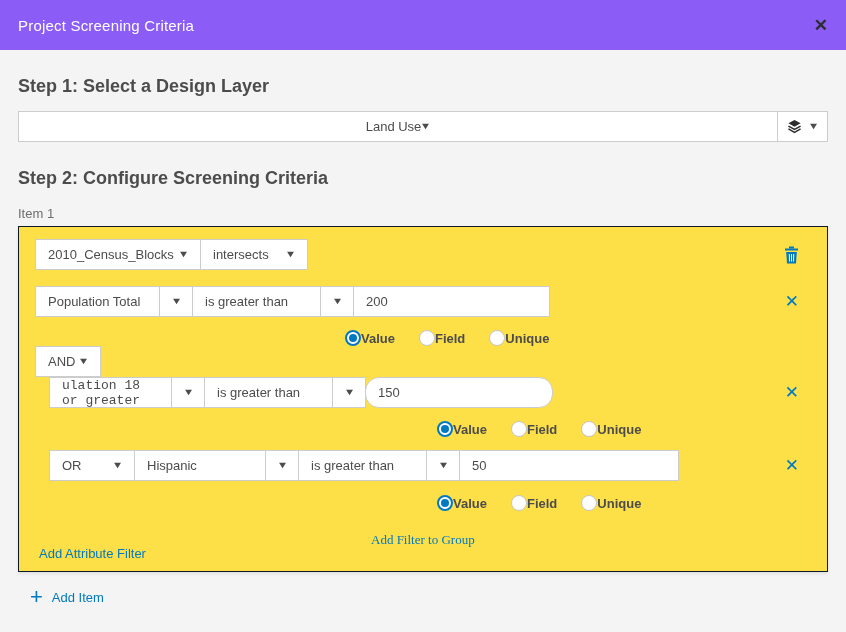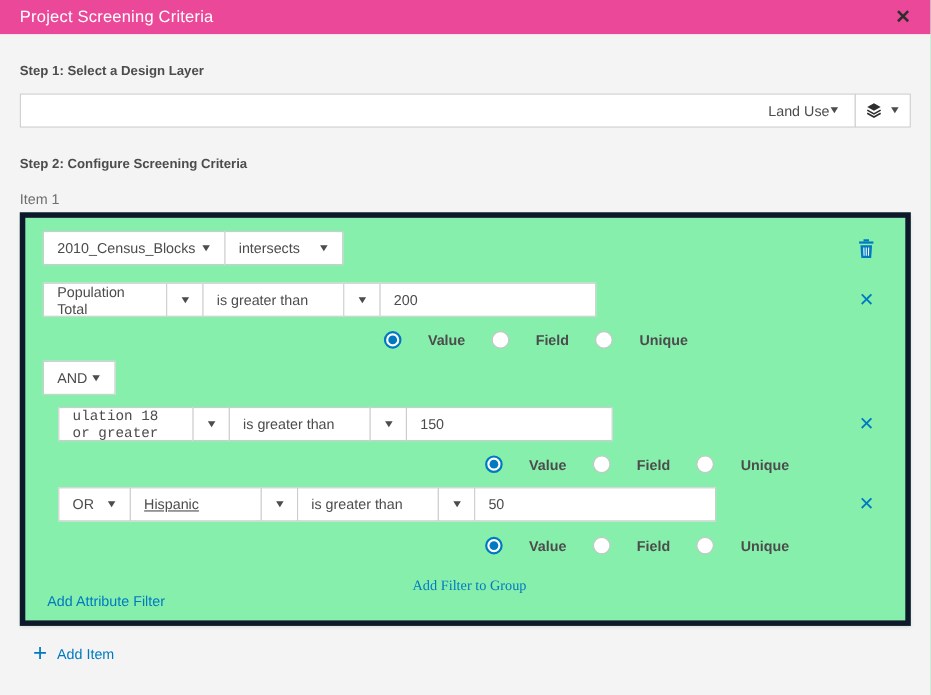--- a/index.html
+++ b/index.html
@@ -6,22 +6,22 @@
   html,body { width: 846px; height: 632px; }
   body {
     font-family: "Liberation Sans", sans-serif;
     background: #f4f4f4;
     color: #4c4c4c;
     overflow: hidden;
     position: relative;
   }
   
   .header {
-    height: 31px;
-    background: #ec4899;
+    height: 50px;
+    background: #8b5cf6;
     display: flex;
     align-items: center;
     padding: 0 18px;
   }
   .header .title {
     color: #ffffff;
     font-size: 15px;
     font-weight: 400;
     letter-spacing: .2px;
   }
@@ -29,21 +29,21 @@
     margin-left: auto;
     color: #2e2e2e;
     font-size: 17px;
     font-weight: 700;
     cursor: pointer;
     line-height: 1;
   }
   
   .content { padding: 0 18px; }
   .step-label {
-    font-size: 12px;
+    font-size: 18px;
     font-weight: 700;
     color: #4c4c4c;
   }
   .step1-label { margin-top: 26px; }
   .step2-label { margin-top: 26px; }
   .item-label {
     margin-top: 17px;
     font-size: 13px;
     color: #6e6e6e;
   }
@@ -74,60 +74,60 @@
     background: transparent;
     height: 29px;
     width: 100%;
     padding: 0 12px;
     font-family: "Liberation Sans", sans-serif;
     font-size: 13px;
     color: #4c4c4c;
   }
   
   .layer-row { display: flex; margin-top: 14px; }
-  .layer-select { flex: 1; padding: 0 14px; justify-content: flex-end; cursor: pointer; }
+  .layer-select { flex: 1; padding: 0 14px; justify-content: center; cursor: pointer; }
   .layer-type-btn { width: 51px; justify-content: center; gap: 7px; cursor: pointer; }
   
   .panel {
     margin-top: 5px;
-    background: #86efac;
-    border: 5px solid #0f172a;
+    background: #fde047;
+    border: 1px solid #0f172a;
     box-shadow: 0 2px 3px rgba(0,0,0,0.08);
     padding: 12px 16px 10px 16px;
   }
   .row { display: flex; align-items: center; }
   .indent { margin-left: 14px; }
   .right-action {
     margin-left: auto;
     margin-right: 12px;
     cursor: pointer;
     display: flex;
     align-items: center;
   }
   .remove-x {
     color: #0079c1;
     font-size: 17px;
     line-height: 1;
   }
   
   .w-layer { width: 166px; }
   .w-rel { width: 108px; }
-  .w-field1 { width: 113px; align-items: center; }
+  .w-field1 { width: 125px; align-items: center; }
   .w-op { width: 129px; }
   .w-val1 { width: 197px; padding: 0; }
   .w-field2 { width: 123px; font-family: Liberation Mono, monospace; }
-  .w-val2 { width: 188px; padding: 0; }
-  .w-logic { width: 66px; justify-content: space-between; }
-  .w-field3 { width: 120px; text-decoration: underline; }
+  .w-val2 { width: 188px; padding: 0; border-radius: 14px; }
+  .w-logic { width: 86px; justify-content: space-between; }
+  .w-field3 { width: 132px; }
   .w-val3 { width: 220px; padding: 0; }
   .w-and { width: 66px; justify-content: space-between; }
   
   .mt16 { margin-top: 16px; }
   .mt13 { margin-top: 13px; }
-  .mt11 { margin-top: 11px; }
+  .mt11 { }
   .mt14 { margin-top: 14px; }
   
   .radio-row { display: flex; align-items: center; height: 16px; }
   .radio-row.pos1 { margin-left: 310px; }
   .radio-row.pos2 { margin-left: 402px; }
   .radio-opt { display: flex; align-items: center; cursor: pointer; }
   .radio-opt + .radio-opt { margin-left: 24px; }
   .radio {
     width: 16px; height: 16px;
     border-radius: 50%;
@@ -138,21 +138,21 @@
   }
   .radio.checked { border: 2px solid #0079c1; }
   .radio.checked::after {
     content: '';
     position: absolute;
     left: 2px; top: 2px; right: 2px; bottom: 2px;
     border-radius: 50%;
     background: #0079c1;
   }
   .radio-label {
-    margin-left: 24px;
+    margin-left: 0;
     font-size: 13px;
     font-weight: 700;
     color: #4c4c4c;
   }
   
   .link {
     color: #0079c1;
     font-size: 13px;
     cursor: pointer;
     text-decoration: none;

